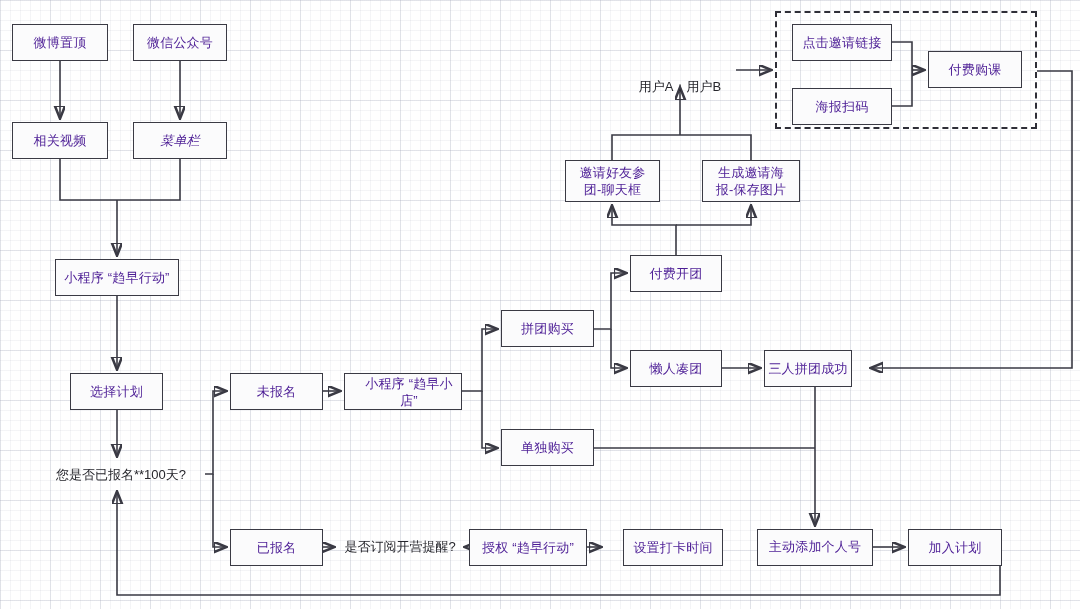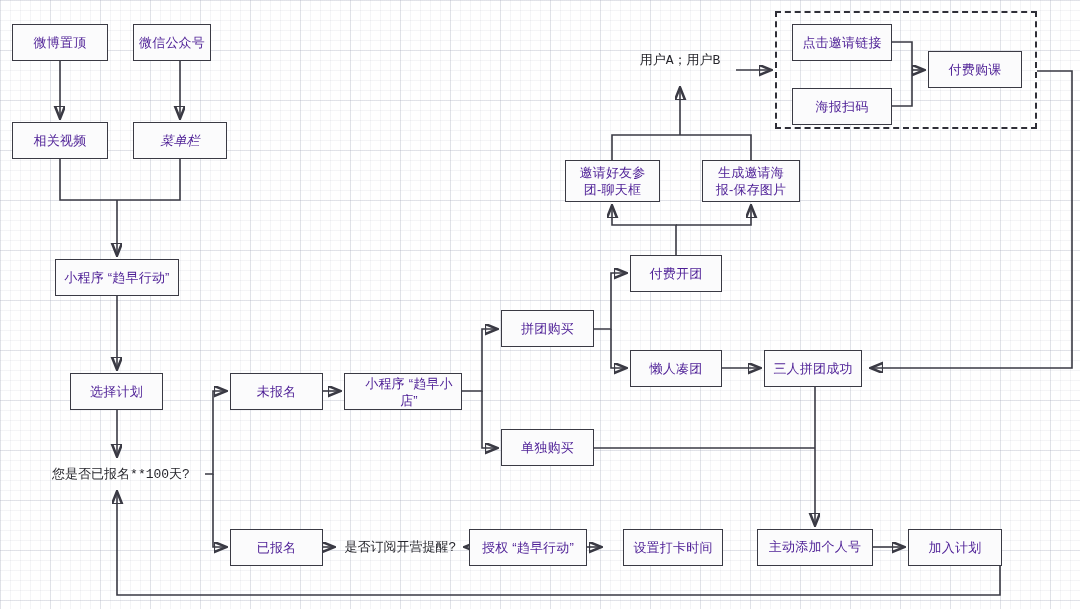--- a/index.html
+++ b/index.html
@@ -119,42 +119,42 @@
     <path d="M587,547 L601,547" marker-end="url(#ah)"></path>
 
     <path d="M873,547 L904,547" marker-end="url(#ah)"></path>
 
     <path d="M1000,566 L1000,595 L117,595 L117,492" marker-end="url(#ah)"></path>
   </svg>
 
   <div class="dashgroup" style="left: 775px; top: 11px; width: 262px; height: 118px;"></div>
 
   <div class="node" style="left: 12px; top: 24px; width: 96px; height: 37px;">微博置顶</div>
-  <div class="node" style="left: 133px; top: 24px; width: 78px; height: 37px; text-align: right;">微信公众号</div>
+  <div class="node" style="left: 133px; top: 24px; width: 94px; height: 37px; text-align: right;">微信公众号</div>
   <div class="node" style="left: 12px; top: 122px; width: 96px; height: 37px;">相关视频</div>
   <div class="node" style="left: 133px; top: 122px; width: 94px; height: 37px; font-style: italic;">菜单栏</div>
   <div class="node" style="left: 55px; top: 259px; width: 124px; height: 37px;">小程序 “趋早行动”</div>
   <div class="node" style="left: 70px; top: 373px; width: 93px; height: 37px;">选择计划</div>
   <div class="node" style="left: 230px; top: 373px; width: 93px; height: 37px;">未报名</div>
   <div class="node" style="left: 344px; top: 373px; width: 118px; height: 37px; padding-left: 12px;">小程序 “趋早小店”</div>
   <div class="node" style="left: 230px; top: 529px; width: 93px; height: 37px;">已报名</div>
   <div class="node" style="left: 469px; top: 529px; width: 118px; height: 37px;">授权 “趋早行动”</div>
   <div class="node" style="left: 623px; top: 529px; width: 100px; height: 37px;">设置打卡时间</div>
   <div class="node" style="left: 501px; top: 310px; width: 93px; height: 37px;">拼团购买</div>
   <div class="node" style="left: 501px; top: 429px; width: 93px; height: 37px;">单独购买</div>
   <div class="node" style="left: 630px; top: 255px; width: 92px; height: 37px;">付费开团</div>
   <div class="node" style="left: 630px; top: 350px; width: 92px; height: 37px;">懒人凑团</div>
-  <div class="node" style="left: 764px; top: 350px; width: 98px; height: 37px;">三人拼团成功</div>
+  <div class="node" style="left: 764px; top: 350px; width: 88px; height: 37px;">三人拼团成功</div>
   <div class="node" style="left: 565px; top: 160px; width: 95px; height: 42px;">邀请好友参
 团-聊天框</div>
   <div class="node" style="left: 702px; top: 160px; width: 98px; height: 42px;">生成邀请海
 报-保存图片</div>
   <div class="node" style="left: 792px; top: 24px; width: 100px; height: 37px;">点击邀请链接</div>
   <div class="node" style="left: 792px; top: 88px; width: 100px; height: 37px;">海报扫码</div>
   <div class="node" style="left: 928px; top: 51px; width: 94px; height: 37px;">付费购课</div>
   <div class="node" style="left: 757px; top: 529px; width: 116px; height: 37px; font-family: Liberation Mono, monospace;">主动添加个人号</div>
   <div class="node" style="left: 908px; top: 529px; width: 94px; height: 37px;">加入计划</div>
 
-  <div class="label" style="left: 40px; top: 462px; width: 162px; height: 24px; font-family: Liberation Mono, monospace;">您是否已报名**100天?</div>
+  <div class="label" style="left: 40px; top: 462px; width: 162px; height: 24px;">您是否已报名**100天?</div>
   <div class="label" style="left: 338px; top: 534px; width: 124px; height: 24px;">是否订阅开营提醒?</div>
-  <div class="label" style="left: 628px; top: 48px; width: 104px; height: 24px; font-family: Liberation Mono, monospace;">用户A；用户B</div>
+  <div class="label" style="left: 628px; top: 74px; width: 104px; height: 24px;">用户A；用户B</div>
 
 </div>
 
 </body></html>

